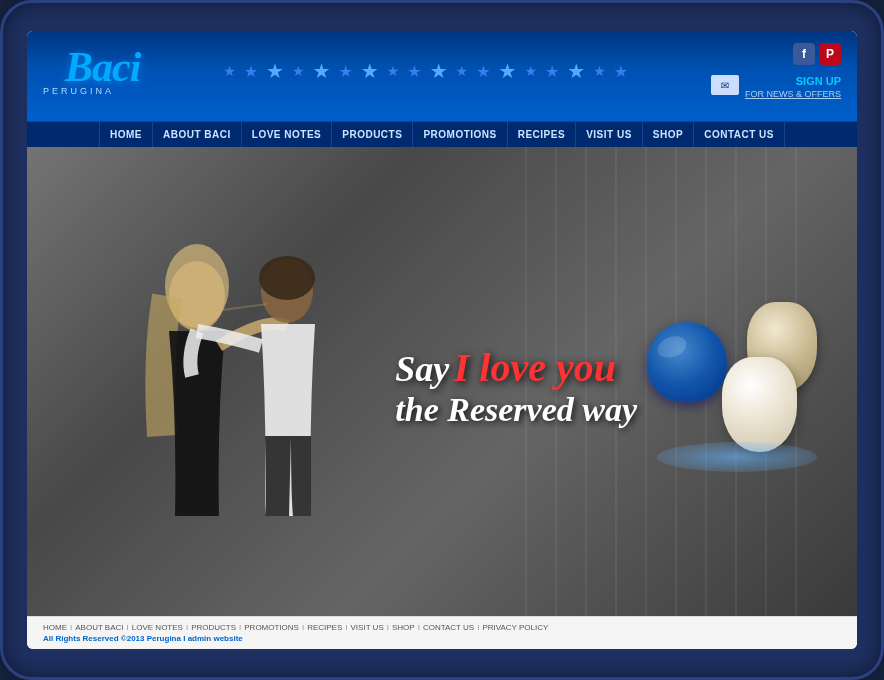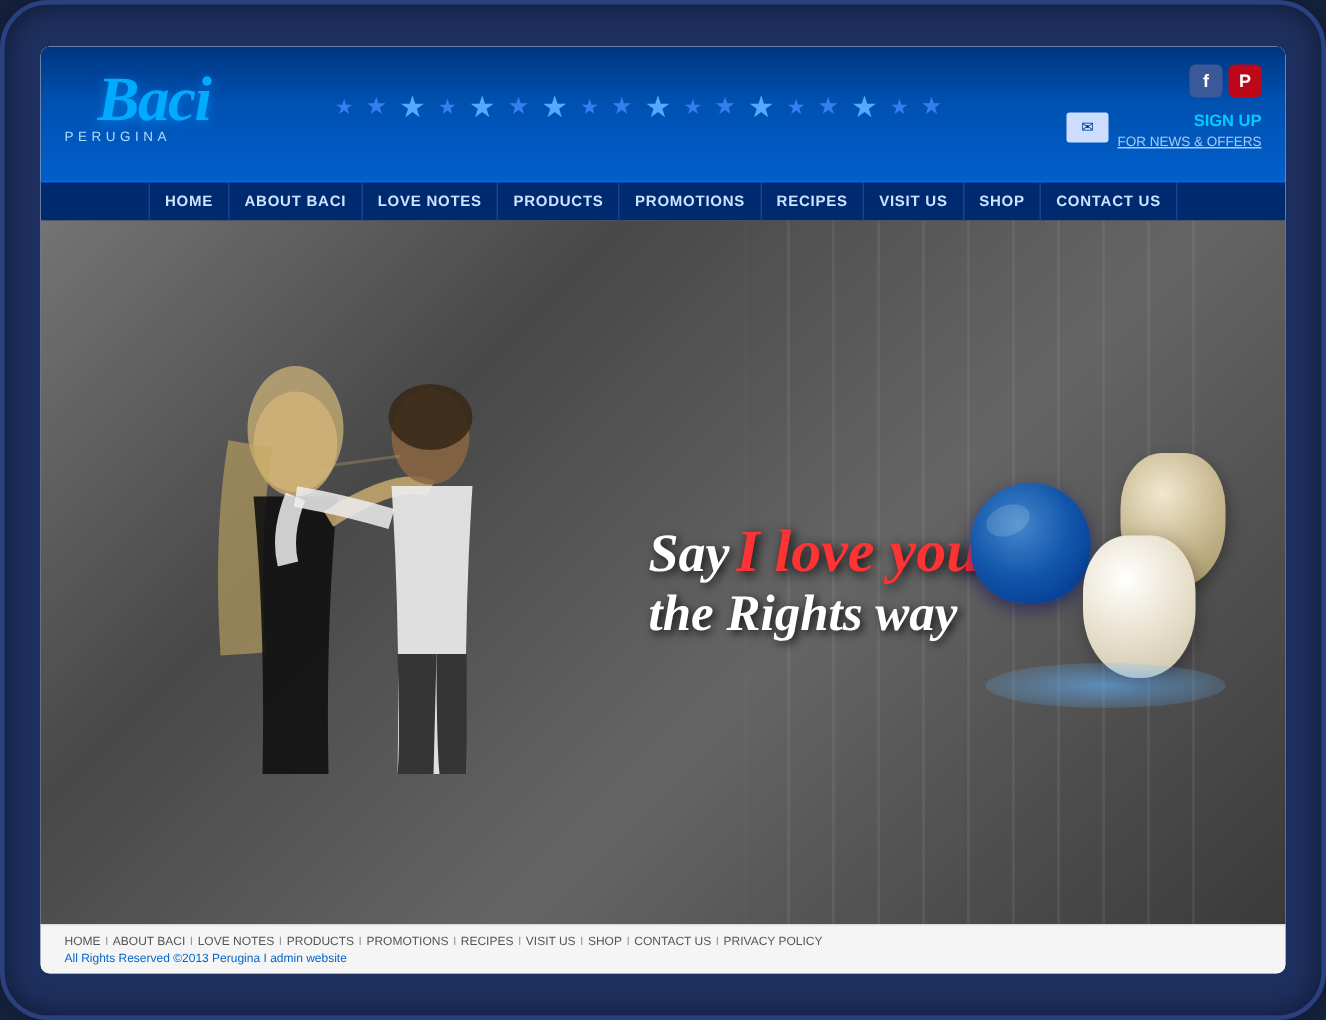--- a/index.html
+++ b/index.html
@@ -213,21 +213,21 @@
       height: 100%;
     }
 
     .couple-svg {
       width: 100%;
       height: 100%;
     }
 
     .hero-text-area {
       position: absolute;
-      right: 204px;
+      right: 220px;
       top: 50%;
       transform: translateY(-45%);
       text-align: left;
     }
 
     .hero-say {
       font-size: 36px;
       font-weight: bold;
       color: white;
       font-style: italic;
@@ -344,20 +344,21 @@
 
     .footer-sep {
       font-size: 8px;
       color: #999;
       margin: 0 3px;
     }
 
     .footer-copy {
       font-size: 8px;
       color: #333;
+      font-weight: bold;
     }
 
     .footer-copy span {
       color: #0066cc;
       cursor: pointer;
     }
 
     
     .lamp-overlay {
       position: absolute;
@@ -469,21 +470,21 @@
 
           <line x1="148" y1="75" x2="200" y2="68" stroke="#c8a870" stroke-width="2" opacity="0.3"></line>
         </svg>
       </div>
 
       <div class="hero-text-area">
         <div>
           <span class="hero-say">Say</span>
           <span class="hero-i-love-you">I love you</span>
         </div>
-        <span class="hero-italian-way">the Rights way</span>
+        <span class="hero-italian-way">the Reserved way</span>
       </div>
 
       <div class="chocolates-area">
         <div class="choc-blue"></div>
         <div class="choc-white-back"></div>
         <div class="choc-white-front"></div>
         <div class="glow-effect"></div>
       </div>
     </div>
 

